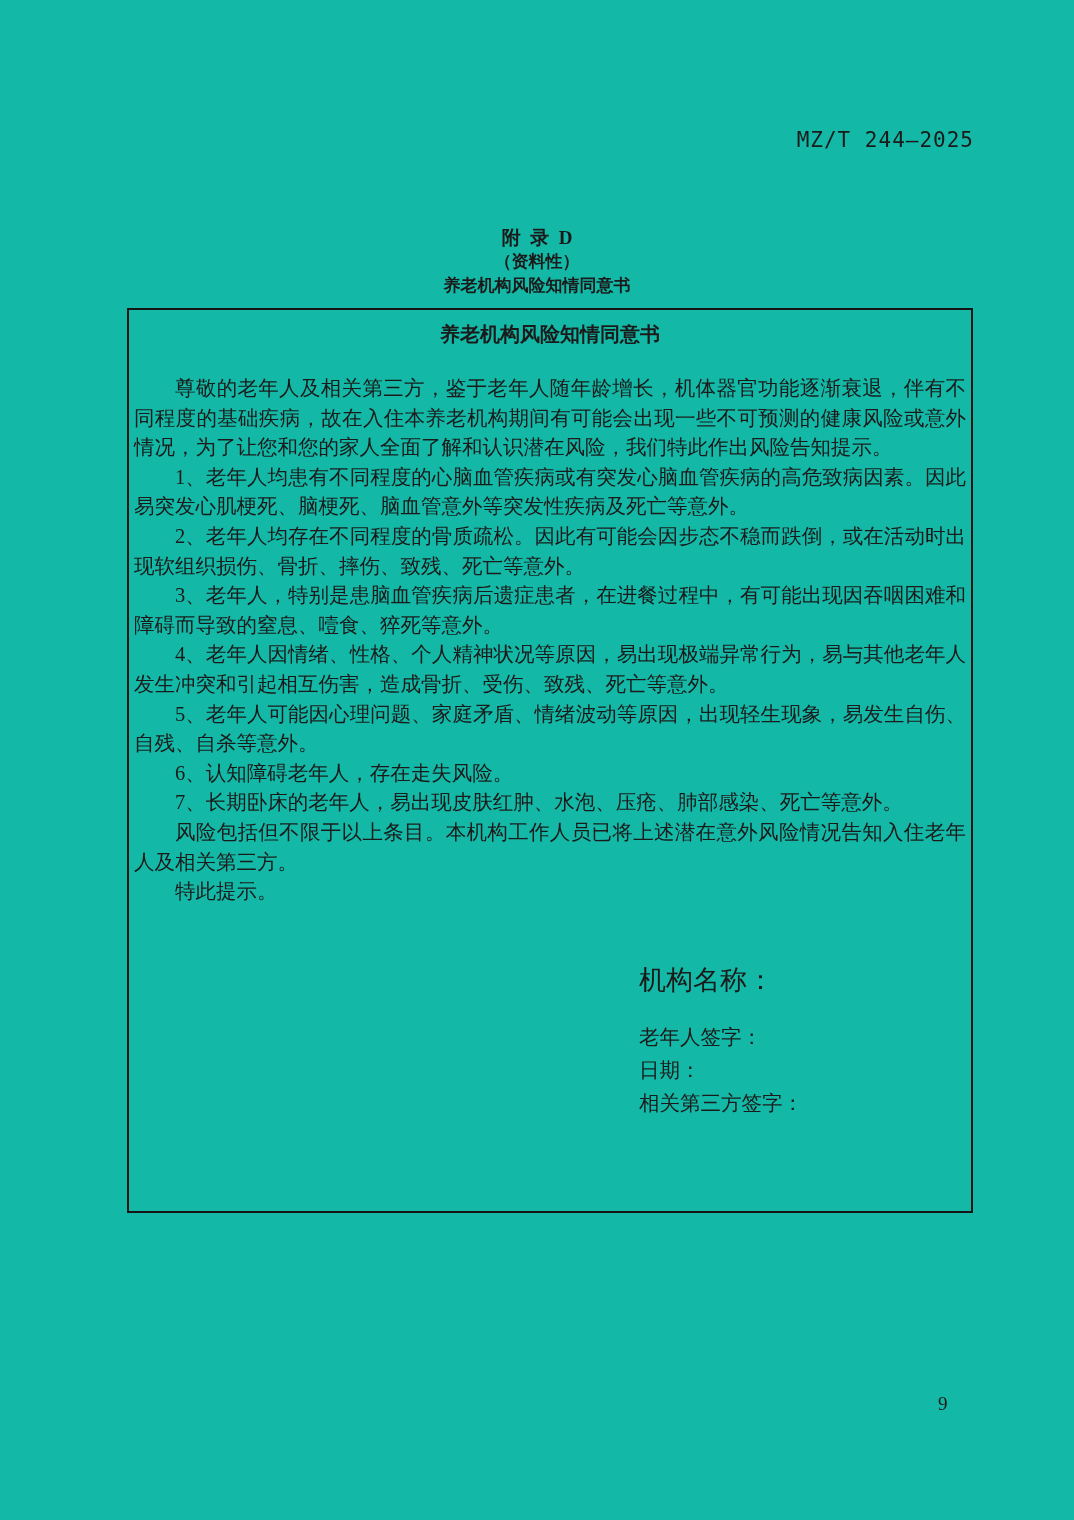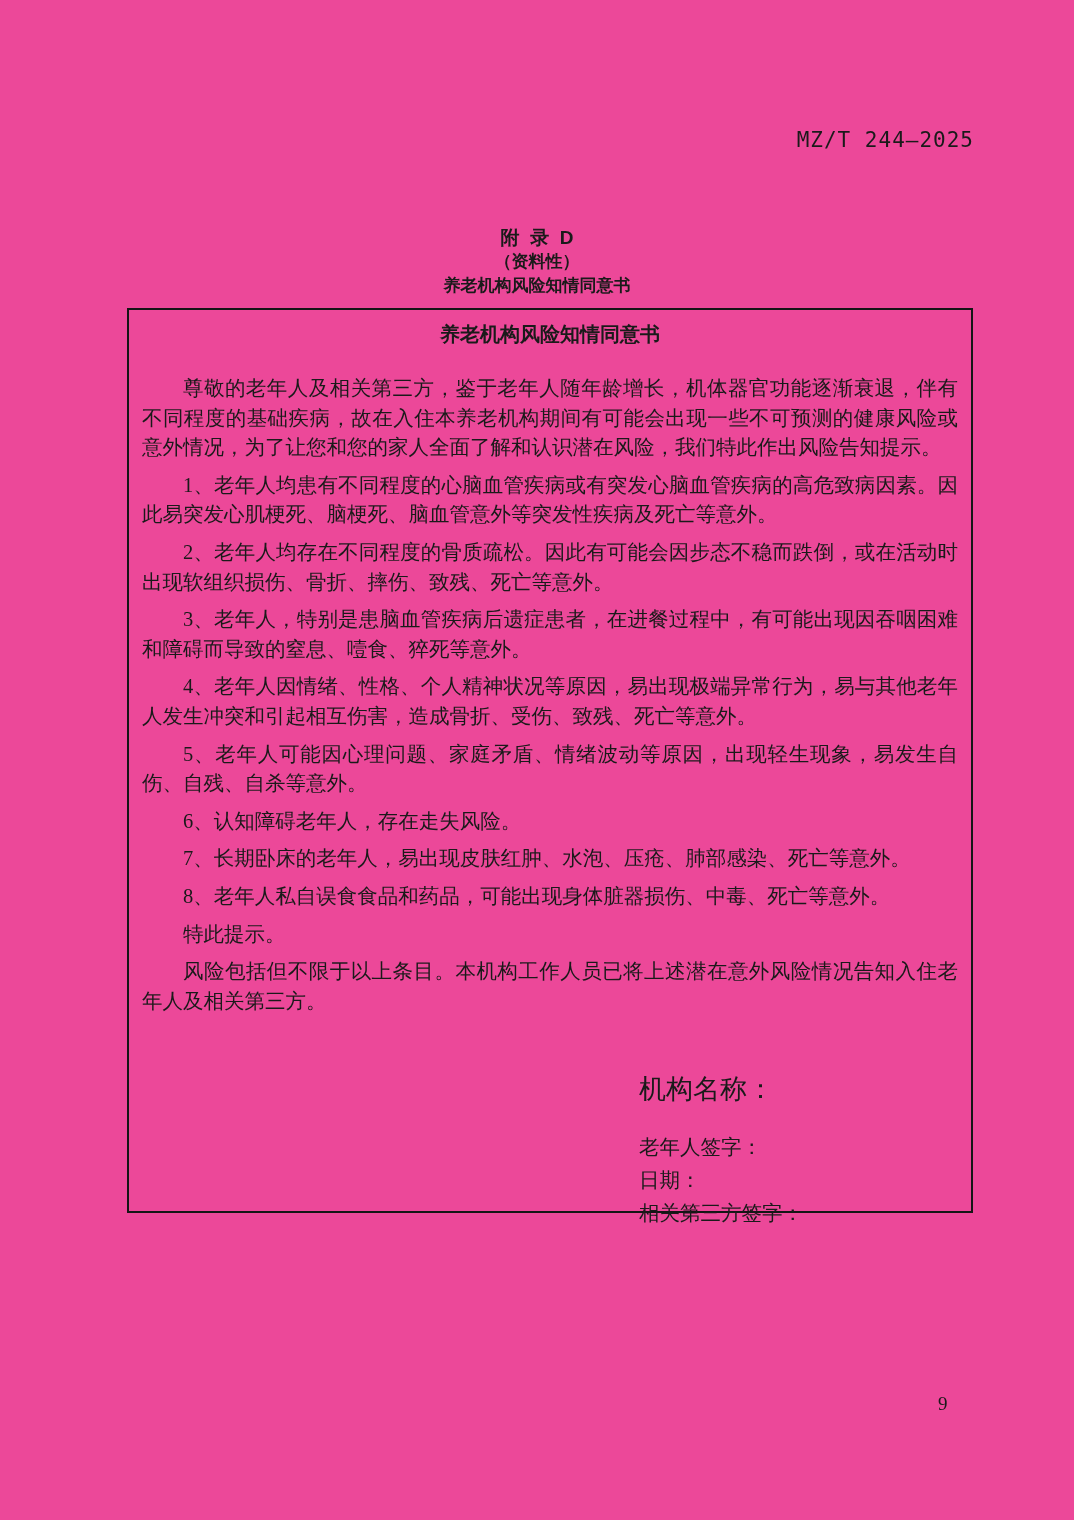--- a/index.html
+++ b/index.html
@@ -4,21 +4,21 @@
 <style>
   html, body {
     margin: 0;
     padding: 0;
     background: #ffffff;
   }
   .page {
     position: relative;
     width: 1074px;
     height: 1520px;
-    background: #ec4899;
+    background: #14b8a6;
     color: #1a1a1a;
     font-family: "Liberation Serif", serif;
     overflow: hidden;
   }
   .doc-code {
     position: absolute;
     top: 128px;
     right: 100px;
     font-family: "DejaVu Sans Mono", "Liberation Sans", sans-serif;
     font-size: 21px;
@@ -31,20 +31,21 @@
     left: 0;
     width: 100%;
     text-align: center;
     font-family: "Liberation Sans", sans-serif;
     font-weight: bold;
   }
   .appendix-label {
     font-size: 19px;
     line-height: 24px;
     white-space: pre;
+    font-family: Liberation Serif, serif;
   }
   .appendix-note {
     font-size: 17px;
     line-height: 24px;
   }
   .appendix-title {
     font-size: 17px;
     line-height: 24px;
   }
   .consent-box {
@@ -59,21 +60,21 @@
   }
   .box-title {
     font-family: "Liberation Sans", sans-serif;
     font-weight: bold;
     font-size: 20px;
     text-align: center;
     line-height: 28px;
     margin: 2px 0 26px 0;
   }
   .body-para {
-    margin: 8px;
+    margin: 0;
     font-size: 20.5px;
     line-height: 29.6px;
     text-align: justify;
     text-indent: 2em;
   }
   .org-name-row {
     margin: 59px 0 0 505px;
     font-size: 27px;
     line-height: 29.6px;
   }
@@ -110,25 +111,24 @@
 
     <p class="body-para">尊敬的老年人及相关第三方，鉴于老年人随年龄增长，机体器官功能逐渐衰退，伴有不同程度的基础疾病，故在入住本养老机构期间有可能会出现一些不可预测的健康风险或意外情况，为了让您和您的家人全面了解和认识潜在风险，我们特此作出风险告知提示。</p>
 
     <p class="body-para">1、老年人均患有不同程度的心脑血管疾病或有突发心脑血管疾病的高危致病因素。因此易突发心肌梗死、脑梗死、脑血管意外等突发性疾病及死亡等意外。</p>
     <p class="body-para">2、老年人均存在不同程度的骨质疏松。因此有可能会因步态不稳而跌倒，或在活动时出现软组织损伤、骨折、摔伤、致残、死亡等意外。</p>
     <p class="body-para">3、老年人，特别是患脑血管疾病后遗症患者，在进餐过程中，有可能出现因吞咽困难和障碍而导致的窒息、噎食、猝死等意外。</p>
     <p class="body-para">4、老年人因情绪、性格、个人精神状况等原因，易出现极端异常行为，易与其他老年人发生冲突和引起相互伤害，造成骨折、受伤、致残、死亡等意外。</p>
     <p class="body-para">5、老年人可能因心理问题、家庭矛盾、情绪波动等原因，出现轻生现象，易发生自伤、自残、自杀等意外。</p>
     <p class="body-para">6、认知障碍老年人，存在走失风险。</p>
     <p class="body-para">7、长期卧床的老年人，易出现皮肤红肿、水泡、压疮、肺部感染、死亡等意外。</p>
-    <p class="body-para">8、老年人私自误食食品和药品，可能出现身体脏器损伤、中毒、死亡等意外。</p>
+
+    <p class="body-para">风险包括但不限于以上条目。本机构工作人员已将上述潜在意外风险情况告知入住老年人及相关第三方。</p>
 
     <p class="body-para">特此提示。</p>
-
-    <p class="body-para">风险包括但不限于以上条目。本机构工作人员已将上述潜在意外风险情况告知入住老年人及相关第三方。</p>
 
     <div class="org-name-row">机构名称：</div>
 
 
     <div class="signature-block">
       <div class="sig-line">老年人签字：</div>
       <div class="sig-line">日期：</div>
       <div class="sig-line">相关第三方签字：</div>
     </div>
   </div>

